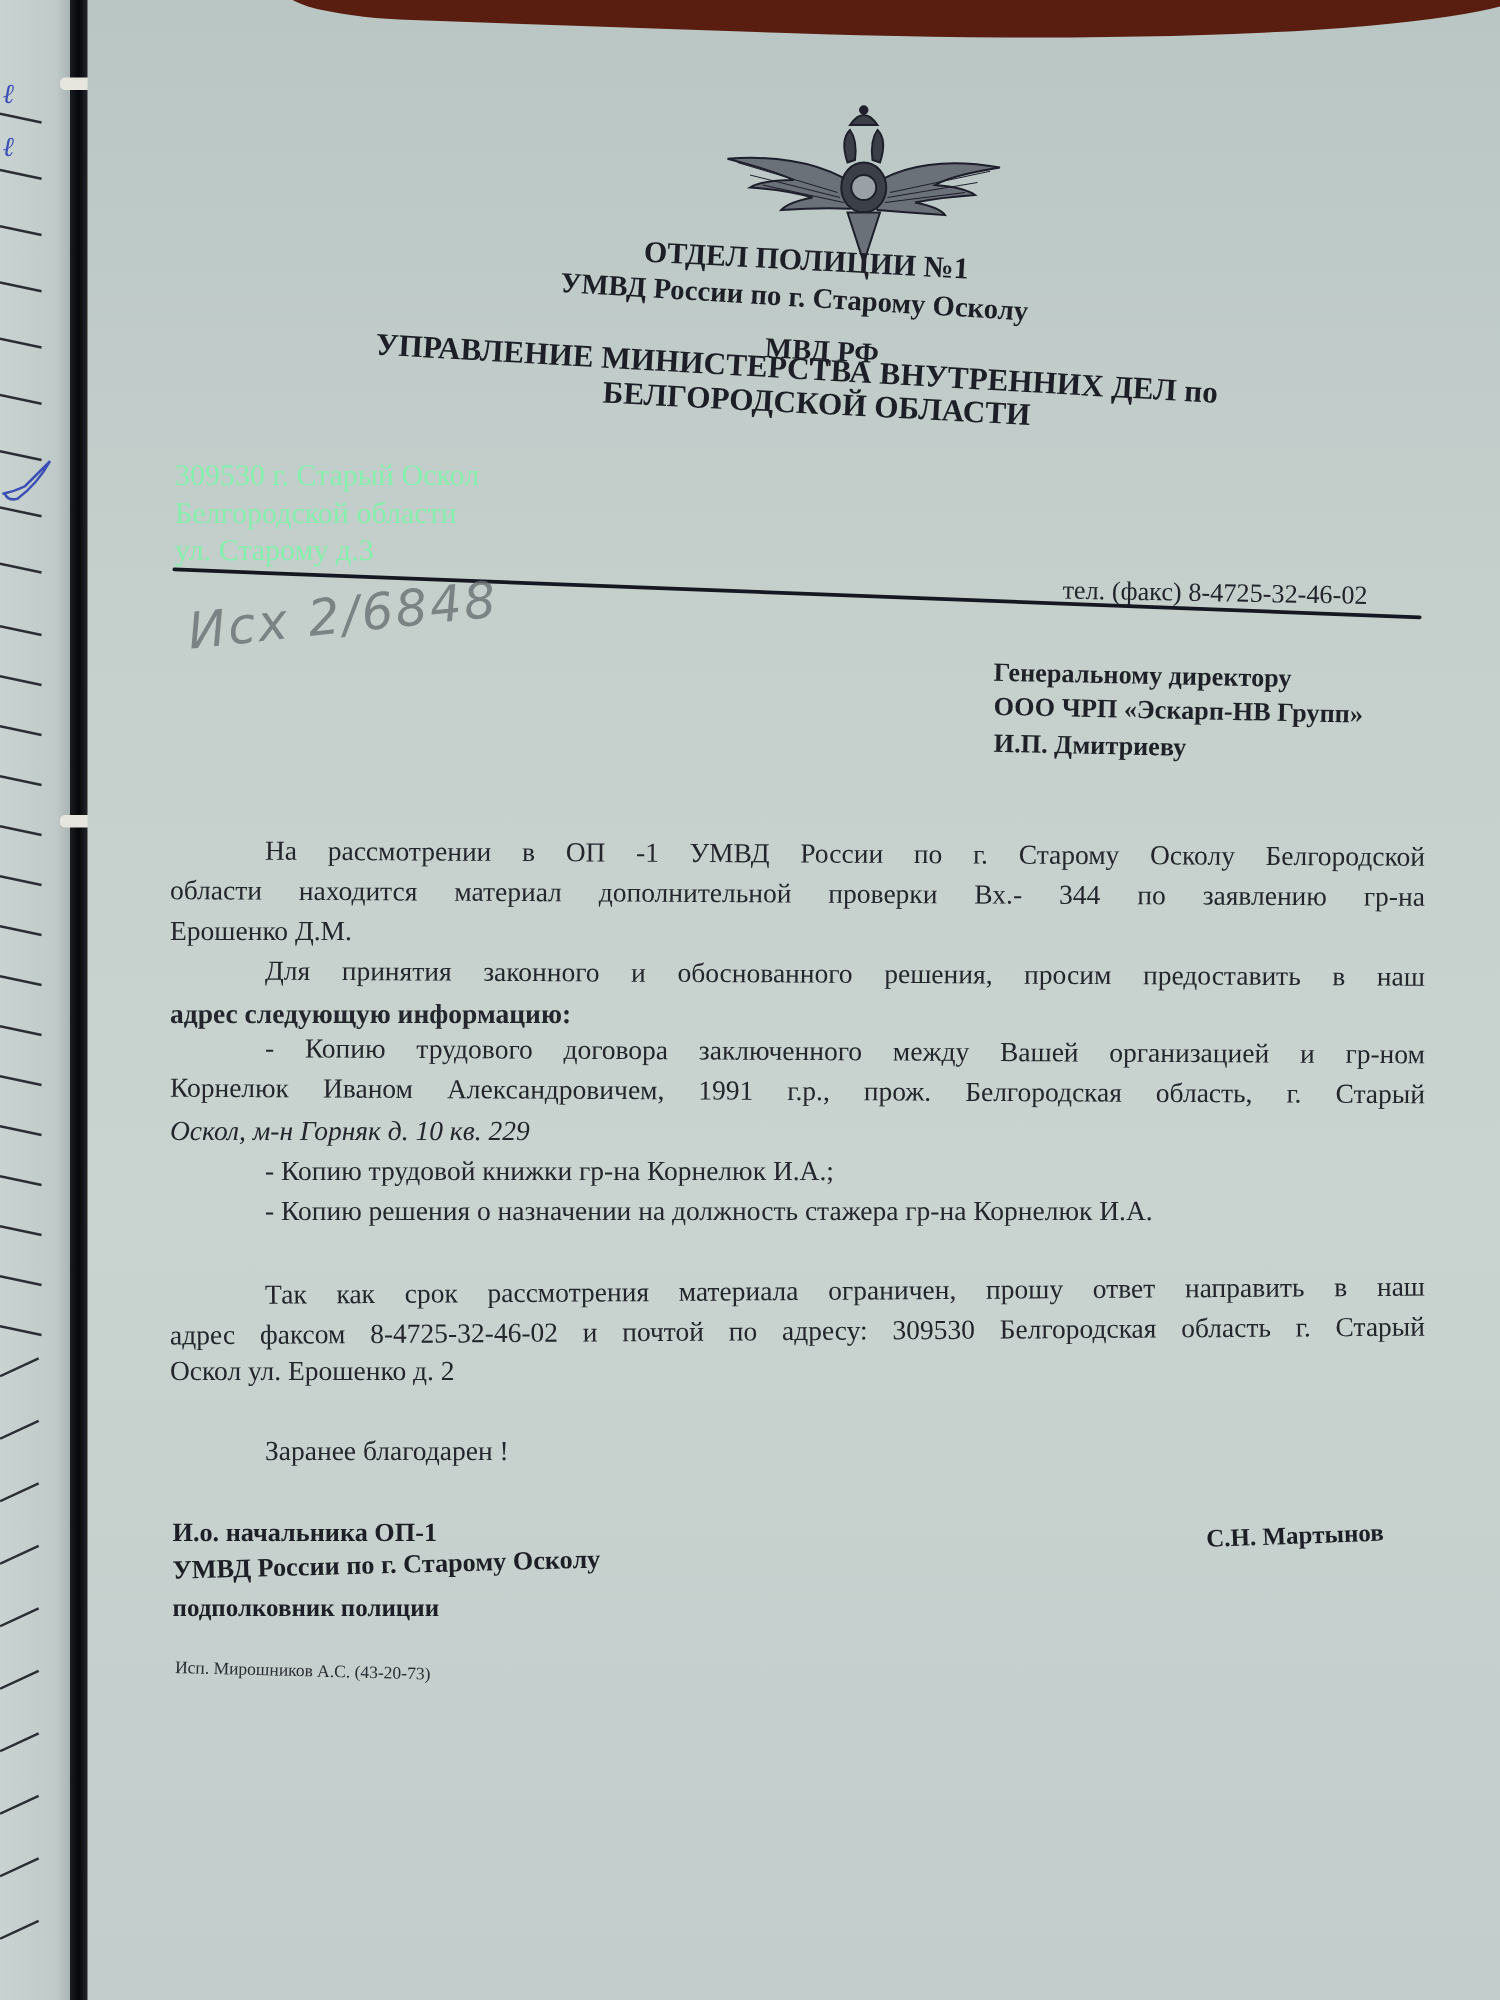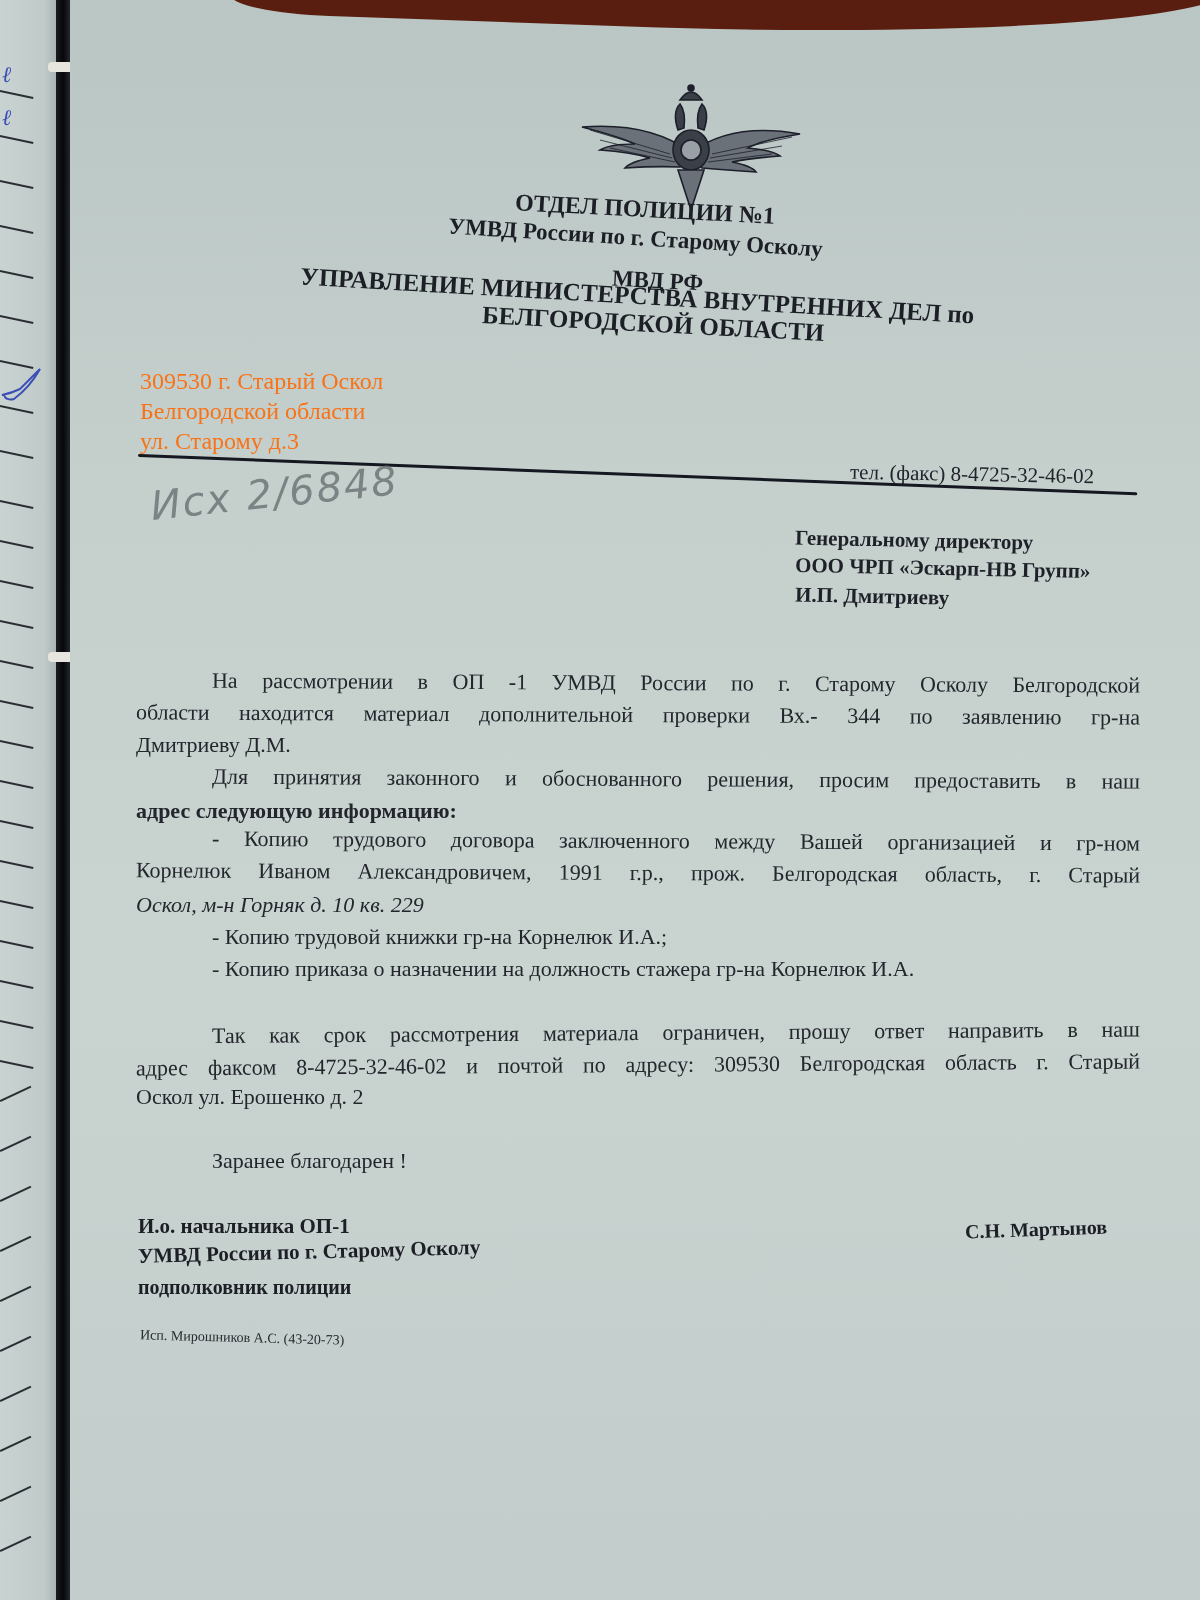--- a/index.html
+++ b/index.html
@@ -34,21 +34,21 @@
   .emblem {
     position: absolute; left: 580px; top: 82px; width: 222px; height: 130px;
   }
   .hl { position: absolute; white-space: nowrap; font-weight: bold; color: #1d1f26; }
   .hdr1 { left: 515px; top: 196px; font-size: 24px; transform: rotate(3deg); }
   .hdr2 { left: 448px; top: 225px; font-size: 23px; transform: rotate(3.5deg); }
   .hdr3 { left: 612px; top: 268px; font-size: 23px; transform: rotate(3deg); }
   .hdr4 { left: 300px; top: 282px; font-size: 25px; transform: rotate(3.3deg); }
   .hdr5 { left: 482px; top: 310px; font-size: 25px; transform: rotate(3deg); }
 
-  .addr { position: absolute; left: 140px; font-size: 24px; color: #f97316; white-space: nowrap; }
+  .addr { position: absolute; left: 140px; font-size: 24px; color: #86efac; white-space: nowrap; }
   .divider {
     position: absolute; left: 138px; top: 454px; width: 1000px; height: 3px; background: #151820;
     transform: rotate(2.2deg); transform-origin: left center; border-radius: 2px;
   }
   .phone { position: absolute; left: 850px; top: 462px; font-size: 21px; color: #22242b; transform: rotate(1deg); white-space: nowrap; }
   .regno {
     position: absolute; left: 150px; top: 470px; font-size: 40px; color: #6a7073;
     font-family: "DejaVu Sans", sans-serif; font-style: italic; font-weight: 300; letter-spacing: 2px;
     transform: rotate(-6deg); opacity: 0.8;
   }
@@ -149,30 +149,30 @@
 <div class="divider"></div>
 <div class="phone">тел. (факс) 8-4725-32-46-02</div>
 <div class="regno">Исх 2/6848</div>
 
 <div class="addressee" style="top:528px;">Генеральному директору</div>
 <div class="addressee" style="top:556px;">ООО ЧРП «Эскарп-НВ Групп»</div>
 <div class="addressee" style="top:584px;">И.П. Дмитриеву</div>
 
 <div class="bodytxt ind just" style="top:672px; transform: rotate(0.3deg);">На рассмотрении в ОП -1 УМВД России по г. Старому Осколу Белгородской</div>
 <div class="bodytxt just" style="top:704px; transform: rotate(0.3deg);">области находится материал дополнительной проверки Вх.- 344 по заявлению гр-на</div>
-<div class="bodytxt" style="top:734px;">Дмитриеву Д.М.</div>
+<div class="bodytxt" style="top:734px;">Ерошенко Д.М.</div>
 
 <div class="bodytxt ind just" style="top:768px; transform: rotate(0.3deg);">Для принятия законного и обоснованного решения, просим предоставить в наш</div>
 <div class="bodytxt" style="top:800px;font-weight:bold;">адрес следующую информацию:</div>
 
 <div class="bodytxt ind just" style="top:830px; transform: rotate(0.3deg);">- Копию трудового договора заключенного между Вашей организацией и гр-ном</div>
 <div class="bodytxt just" style="top:862px; transform: rotate(0.3deg);">Корнелюк Иваном Александровичем, 1991 г.р.,  прож. Белгородская область, г. Старый</div>
 <div class="bodytxt" style="top:894px;font-style:italic;">Оскол, м-н Горняк д. 10 кв. 229</div>
 <div class="bodytxt ind" style="top:926px;">- Копию трудовой книжки гр-на Корнелюк И.А.;</div>
-<div class="bodytxt ind" style="top:958px;">- Копию приказа о назначении на должность стажера гр-на Корнелюк И.А.</div>
+<div class="bodytxt ind" style="top:958px;">- Копию решения о назначении на должность стажера гр-на Корнелюк И.А.</div>
 
 <div class="bodytxt ind just" style="top:1022px; transform: rotate(-0.4deg);">Так как срок рассмотрения материала ограничен, прошу ответ направить в наш</div>
 <div class="bodytxt just" style="top:1054px; transform: rotate(-0.4deg);">адрес факсом 8-4725-32-46-02 и почтой по адресу: 309530 Белгородская область г. Старый</div>
 <div class="bodytxt" style="top:1086px;">Оскол ул. Ерошенко д. 2</div>
 
 <div class="bodytxt ind" style="top:1150px;">Заранее благодарен !</div>
 
 <div class="sig" style="top:1214px;">И.о. начальника  ОП-1</div>
 <div class="sig" style="top:1244px; transform: rotate(-1.5deg); transform-origin:left;">УМВД России по г. Старому Осколу</div>
 <div class="sig" style="top:1276px; font-size:20px;">подполковник полиции</div>

